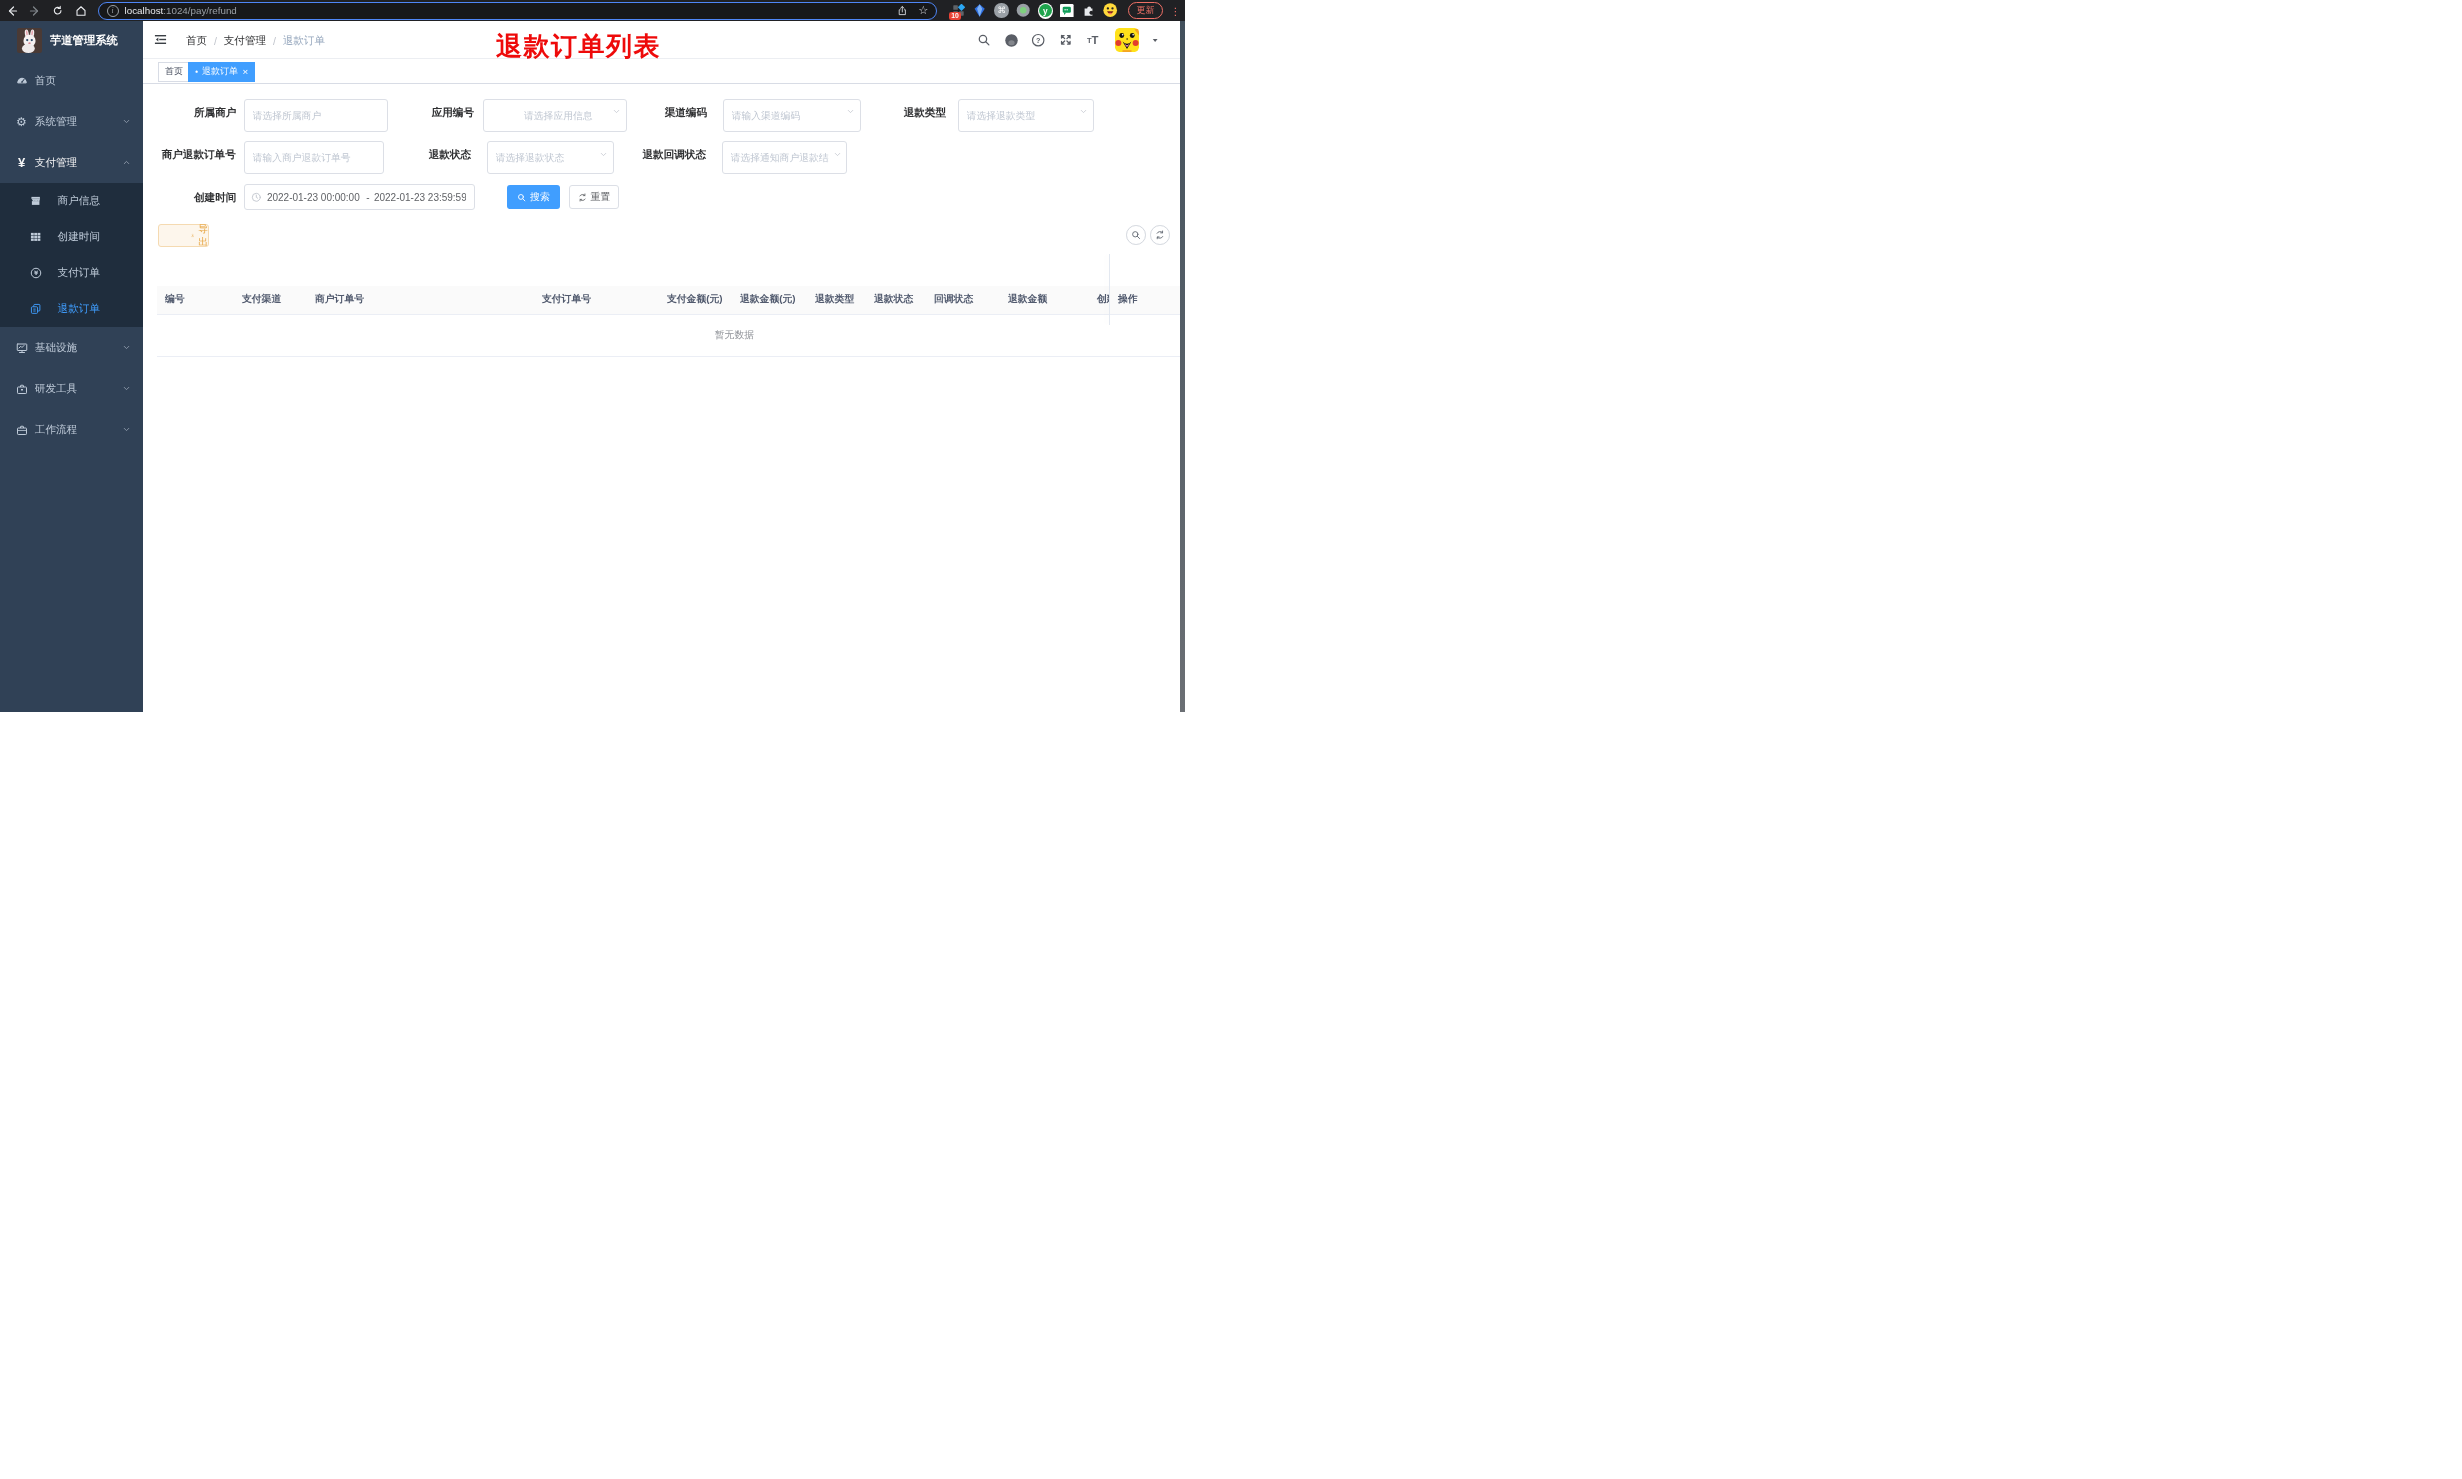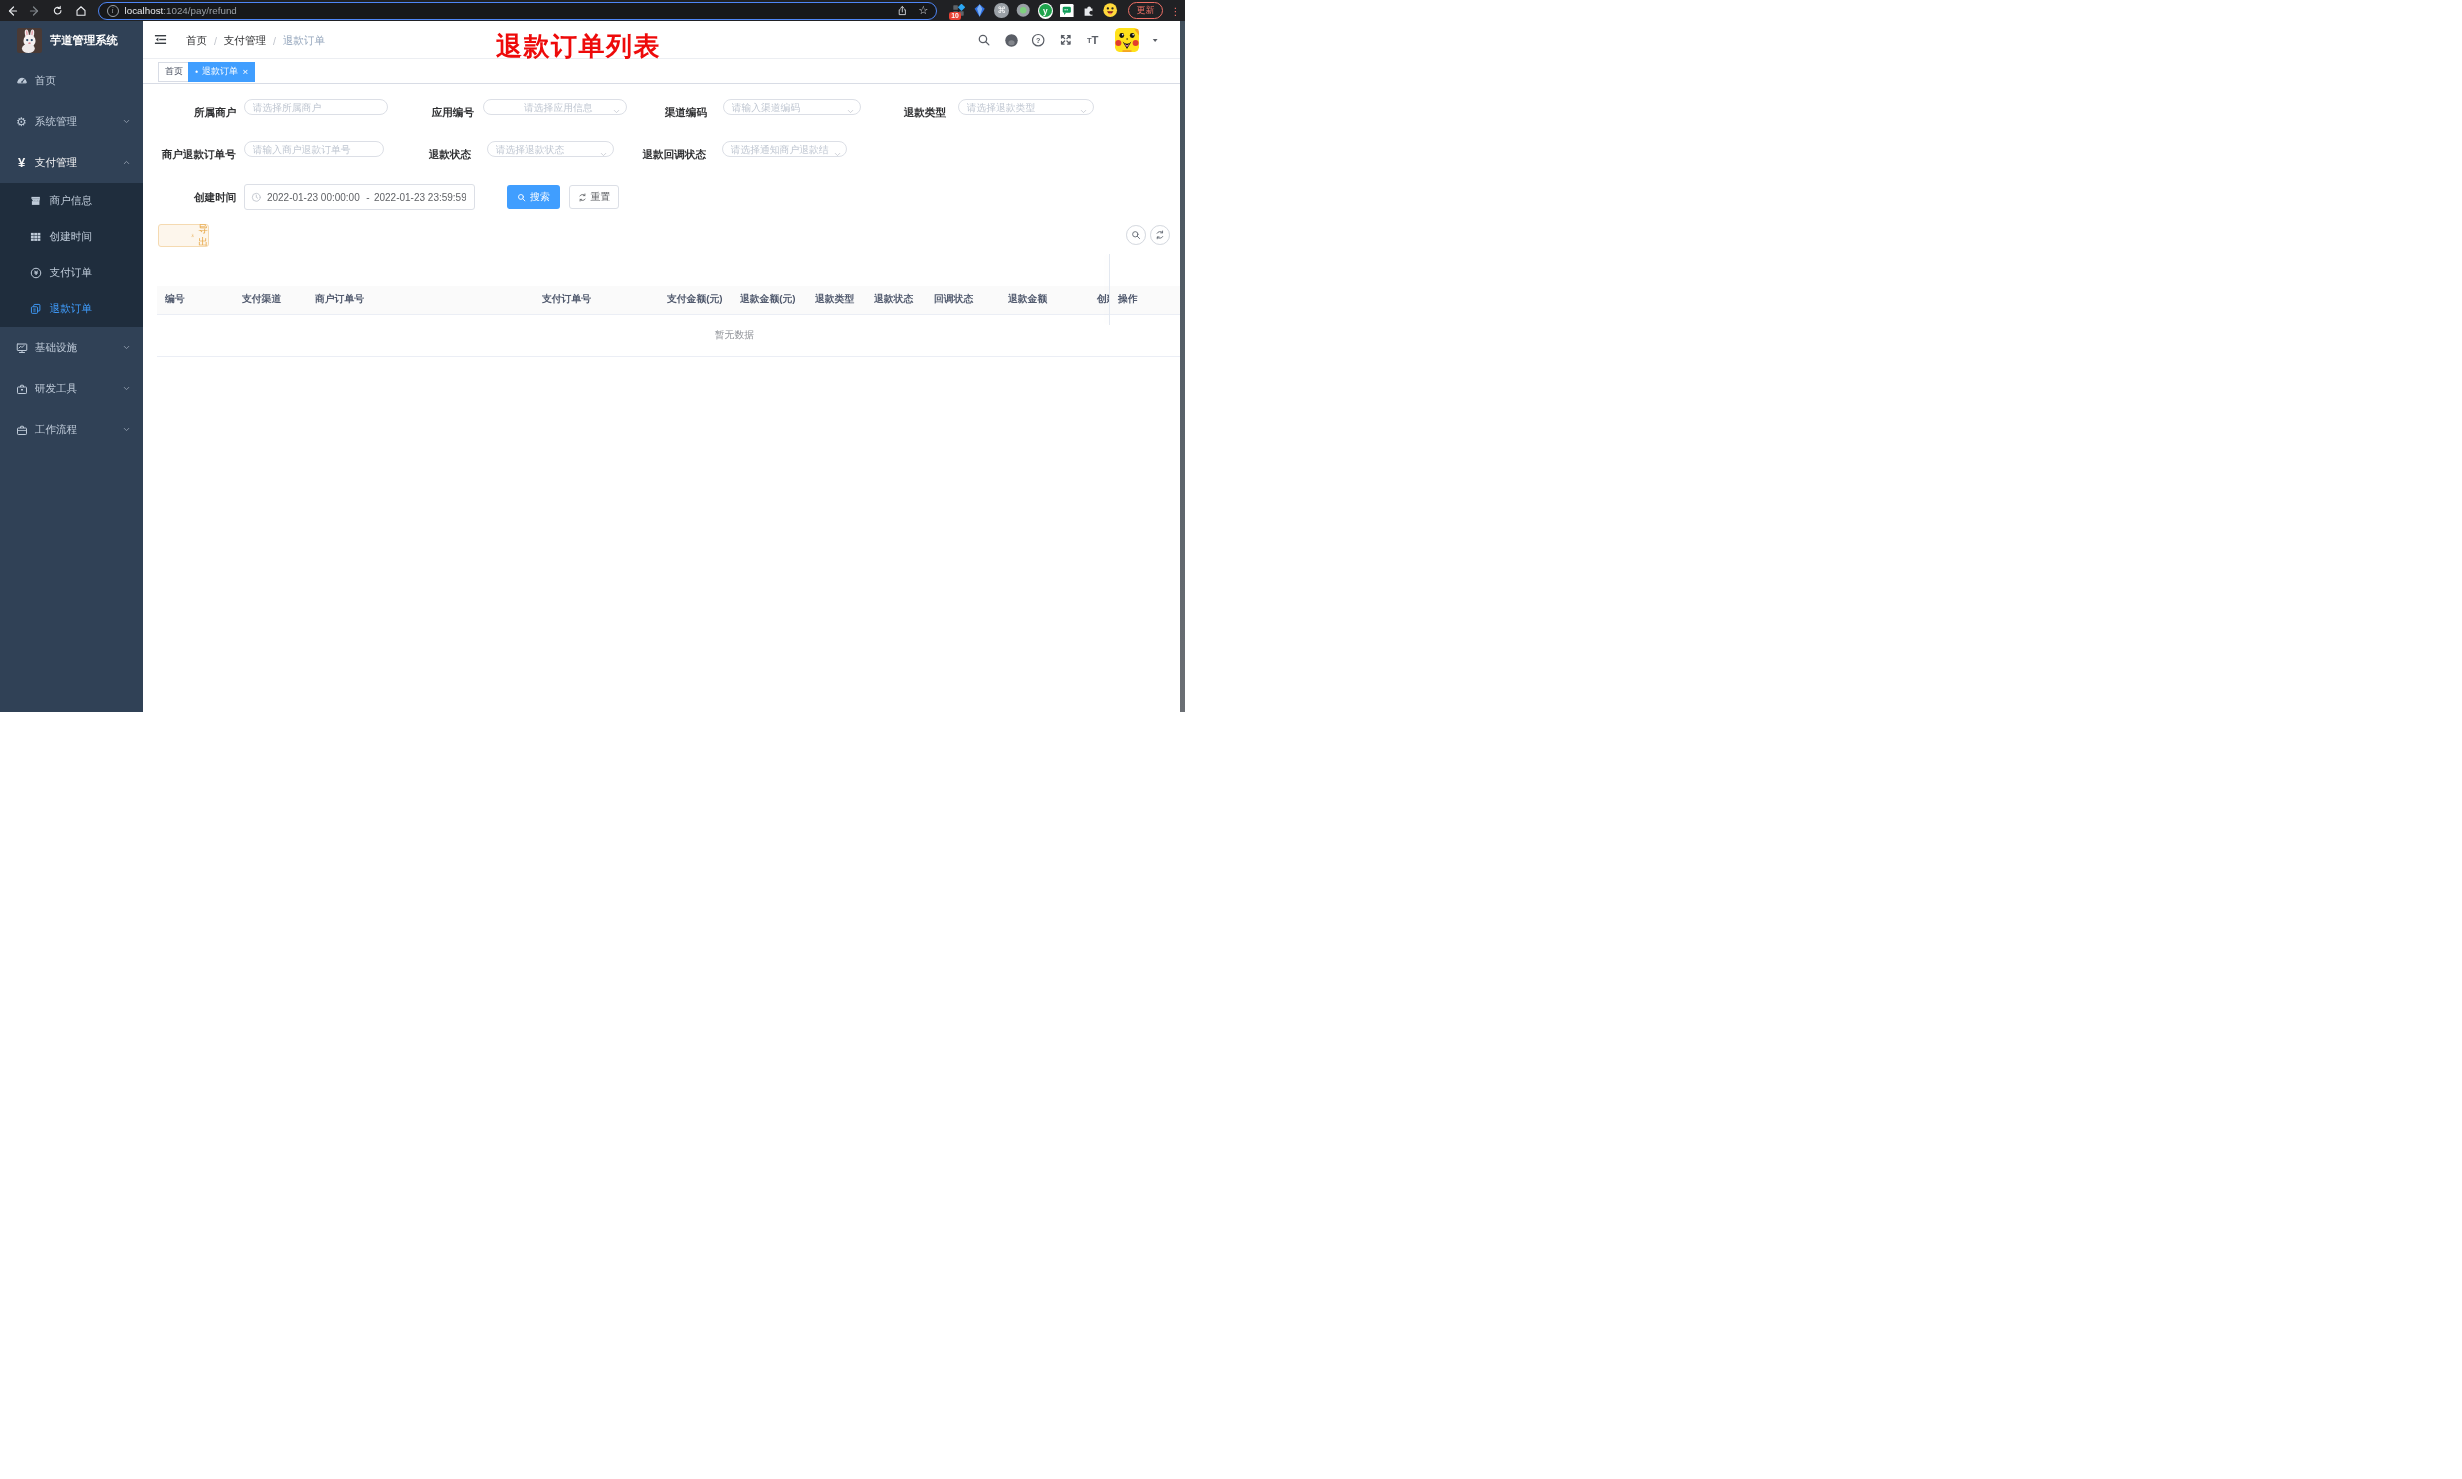--- a/index.html
+++ b/index.html
@@ -30,21 +30,21 @@
   
   .logo-row { height:39px; display:flex; align-items:center; padding-left:17.4px; }
   .logo-img { width:25px; height:25px; border-radius:2.3px; overflow:hidden; flex-shrink:0; }
   .logo-title { color:#fff; font-size:11.3px; font-weight:bold; margin-left:7.6px; white-space:nowrap;text-align:right; }
   .menu-item { height:41px; display:flex; align-items:center; padding:0 12px 0 15px; color:#bfcbd9; font-size:10.6px; cursor:pointer; }
   .menu-item .mi-icon { width:13px; height:13px; display:flex; align-items:center; justify-content:center; flex-shrink:0; font-size:12px; line-height:1; }
   .menu-item .mi-label { margin-left:6.8px; }
   .menu-item .mi-arrow { margin-left:auto; color:#8f9bab; display:flex; }
   .menu-item.open { color:#f4f4f5; }
   .submenu { background:#1f2d3d; }
-  .submenu .menu-item { height:36px; padding-left:29px; }
+  .submenu .menu-item { height:36px; padding-left:29px;gap:8px; }
   .submenu .menu-item .mi-label { margin-left:7.6px; }
   .menu-item.active { color:#409eff; }
 
   
   .navbar { position:absolute; top:0; left:0; width:1042px; height:38px; background:#fff; border-bottom:0.8px solid #eceef2; }
   .hamburger { position:absolute; left:10.6px; top:12px; color:#3a3f45; }
   .breadcrumb { position:absolute; left:43px; top:13px; font-size:10.6px; color:#303133; display:flex; gap:6.8px; align-items:center; }
   .breadcrumb .sep { color:#c0c4cc; }
   .breadcrumb .last { color:#97a8be; }
   .nav-right { position:absolute; right:26px; top:0; height:38px; display:flex; align-items:center; gap:10.6px; color:#5a5e66; }
@@ -57,21 +57,21 @@
   
   .tags-bar { position:absolute; top:38px; left:0; width:1042px; height:25px; background:#fff; border-bottom:0.8px solid #d8dce5; }
   .tag { position:absolute; top:3px; height:19.7px; display:inline-flex; align-items:center; padding:0 6px; font-size:9px; border:0.8px solid #d8dce5; background:#fff; color:#495060; cursor:pointer; }
   .tag.active { background:#409eff; border-color:#409eff; color:#fff; }
   .tag .tdot { font-size:5.3px; margin-right:3.8px; line-height:1; }
   .tag .tclose { margin-left:4.5px; font-size:9.8px; line-height:1; }
 
   
   .content { position:absolute; top:63px; left:0; width:1042px; height:628px; background:#fff; }
   .f-label { position:absolute; font-size:10.6px; font-weight:700; color:#303133; text-align:right; line-height:26px; }
-  .f-input { position:absolute; height:16px; border:0.8px solid #dcdfe6; border-radius:9px; background:#fff; font-size:9.8px; color:#606266; padding:0 7.6px; font-family:Liberation Sans, sans-serif; }
+  .f-input { position:absolute; height:33px; border:0.8px solid #dcdfe6; border-radius:3px; background:#fff; font-size:9.8px; color:#606266; padding:0 7.6px; font-family:Liberation Sans, sans-serif; }
   .f-input::placeholder { color:#bfc6d1; opacity:1; }
   .f-select { padding-right:19.7px; }
   .sel-arrow { position:absolute; color:#c0c4cc; pointer-events:none; }
   .date-box { position:absolute; height:26px; border:0.8px solid #dcdfe6; border-radius:3px; display:flex; align-items:center; padding:0 6px; color:#606266; font-size:10px; }
   .date-box .dspan { overflow:hidden; white-space:nowrap; display:block; }
   .btn { position:absolute; height:24px; border-radius:3px; font-size:9.8px; display:inline-flex; align-items:center; justify-content:center; gap:3.8px; cursor:pointer; border:0.8px solid transparent; font-family:inherit; }
   .btn-primary { background:#409eff; color:#fff; }
   .btn-plain { background:#fff; border-color:#dcdfe6; color:#606266; }
   .btn-warn { background:#fdf6ec; border-color:#f5dab1; color:#e6a23c; }
   .circle-btn { position:absolute; width:19.7px; height:19.7px; border-radius:50%; border:0.8px solid #d3d7de; background:#fff; color:#5f6670; display:flex; align-items:center; justify-content:center; cursor:pointer; }

